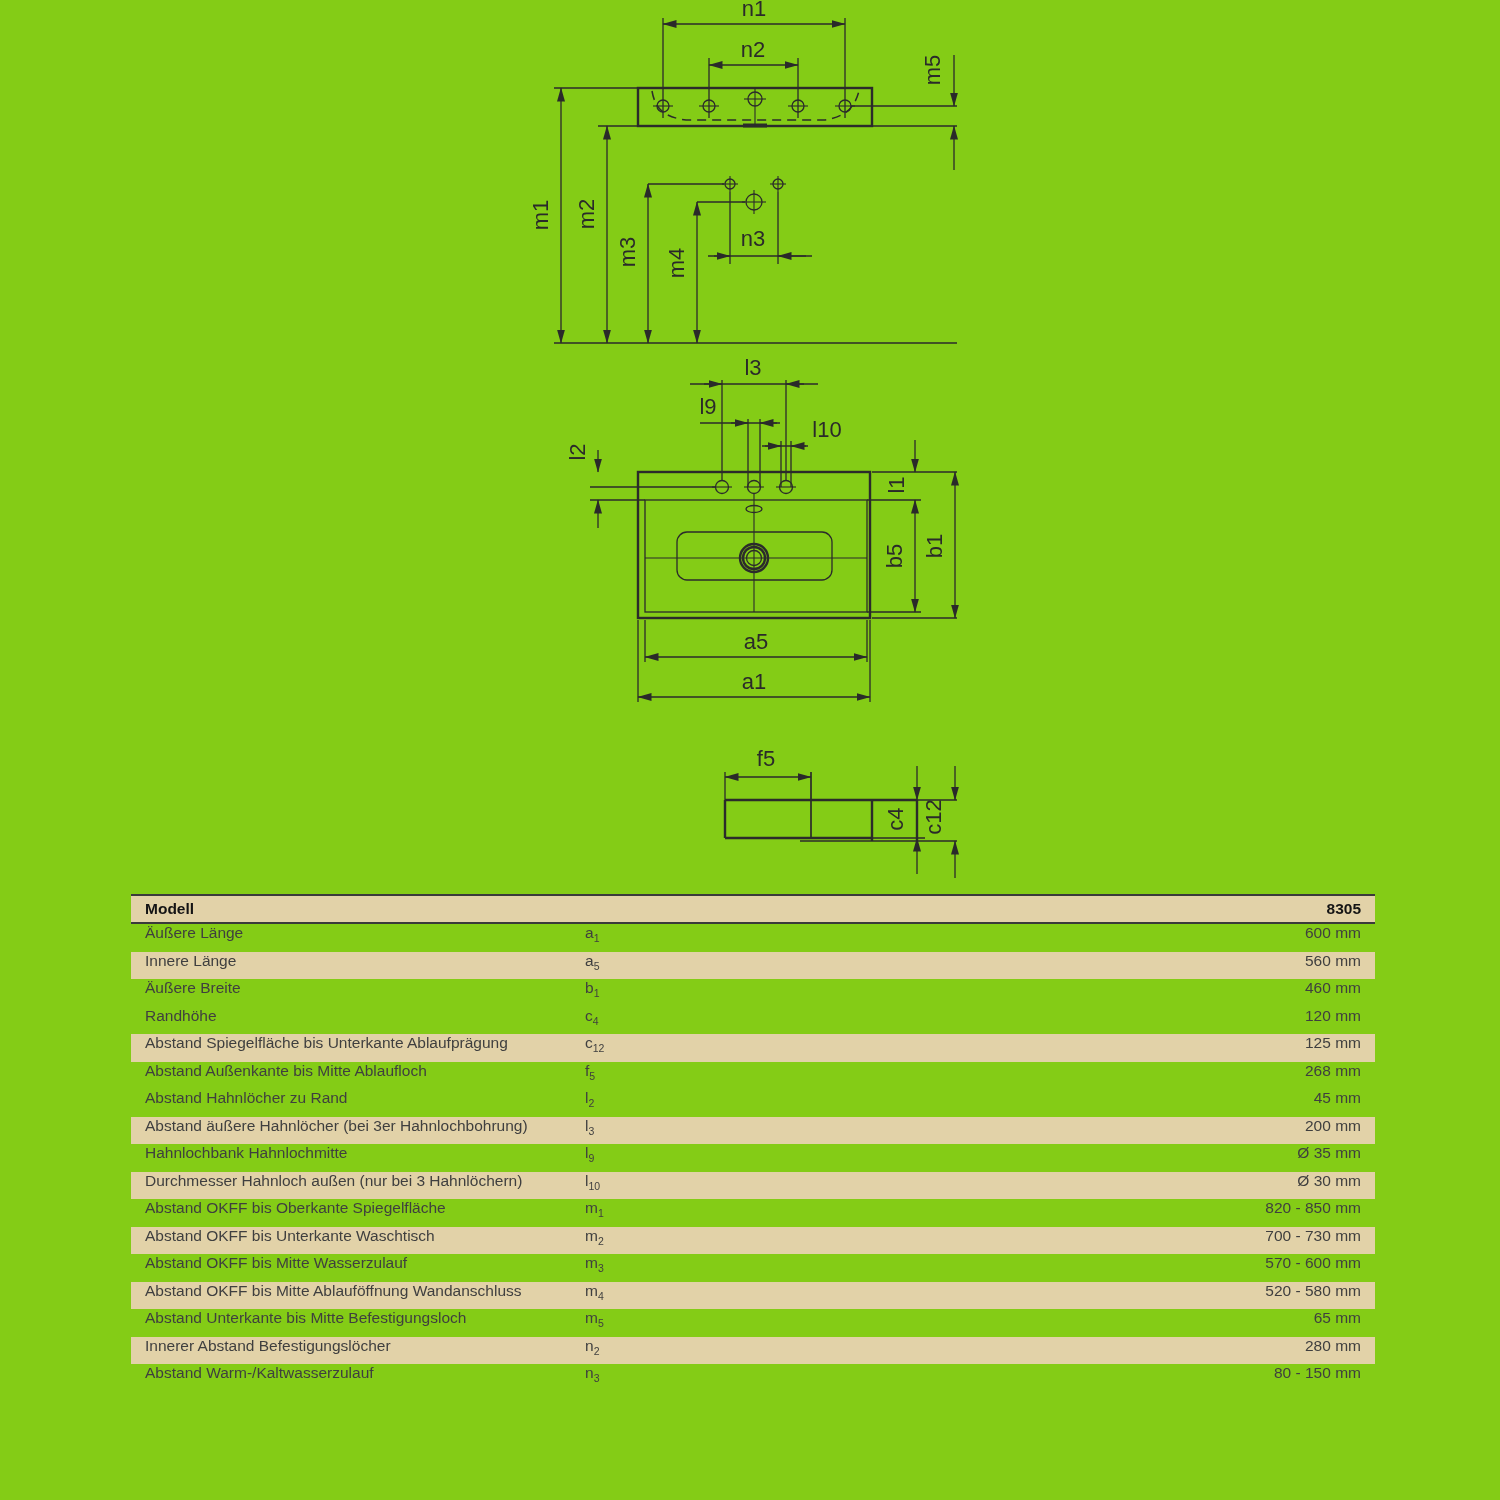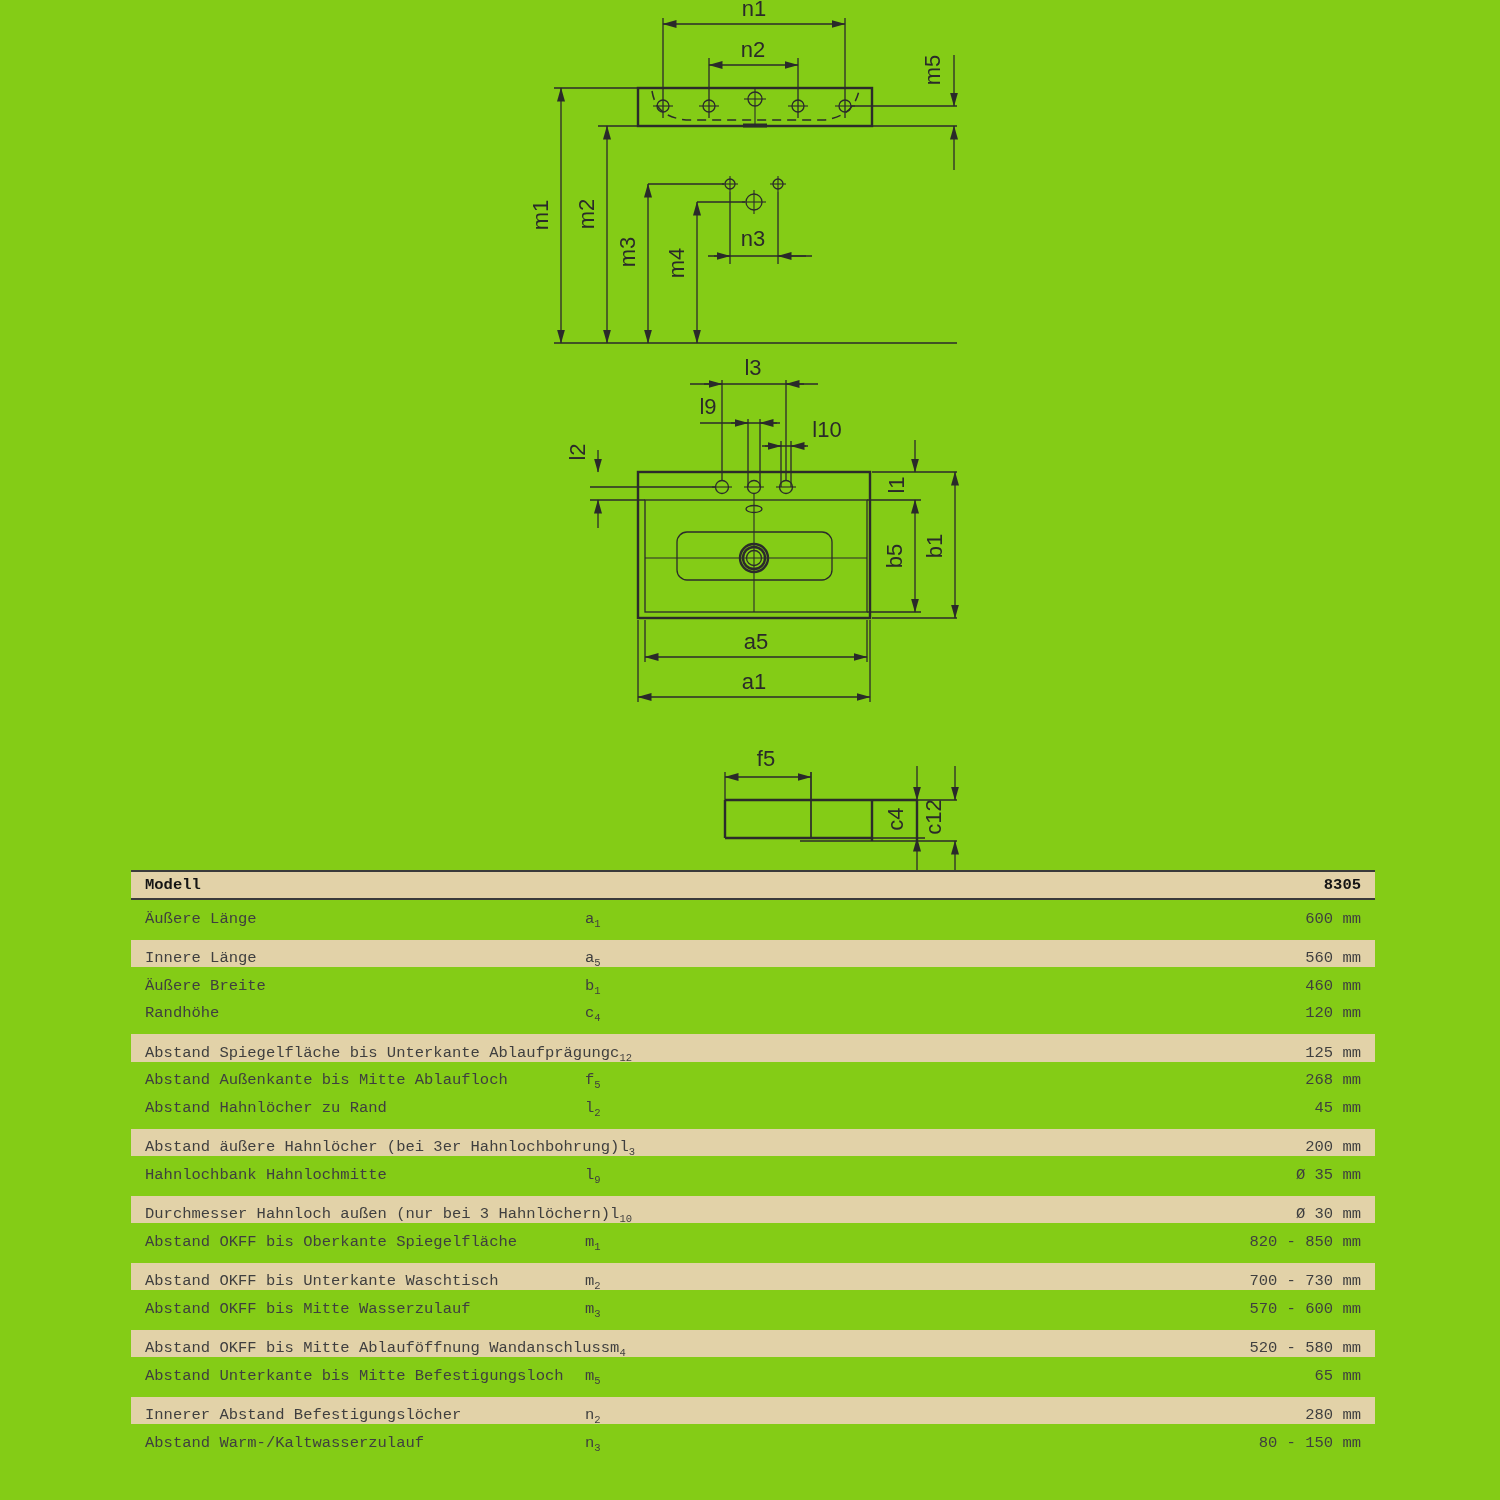--- a/index.html
+++ b/index.html
@@ -12,29 +12,29 @@
   .page{position:relative;width:1500px;height:1500px;background:#84cc16;overflow:hidden;
         font-family:"Liberation Sans",sans-serif;}
   svg text{font-family:"Liberation Sans",sans-serif;font-size:22px;fill:#2a2a2a;}
   .ln  {stroke:var(--ink);stroke-width:1.3;fill:none;}
   .ln1 {stroke:var(--ink);stroke-width:1.1;fill:none;}
   .ln15{stroke:var(--ink);stroke-width:1.7;fill:none;}
   .ln2 {stroke:var(--ink);stroke-width:2.4;fill:none;}
   .dash{stroke-dasharray:9 6;stroke-width:1.5;}
   .arr {fill:#2a2a2a;}
   
-  .spec-table{position:absolute;left:131px;top:870px;width:1244px;
+  .spec-table{position:absolute;left:131px;top:894px;width:1244px;
               border-top:2px solid var(--tbl-border);
-              font-size:15.5px;color:var(--txt);font-family:Liberation Mono, monospace;}
+              font-size:15.5px;color:var(--txt);}
   .thead{display:flex;align-items:center;height:26px;background:var(--tan);
          border-bottom:2px solid var(--tbl-border);padding:0 14px;}
   .thead .hl{flex:1;font-weight:bold;color:#141414;}
   .thead .hv{margin-left:auto;font-weight:bold;color:#141414;}
-  .trow{display:flex;align-items:flex-end;height:27.5px;padding:0 14px;}
-  .trow.tan{background:var(--tan);margin-top:12px;}
+  .trow{display:flex;align-items:flex-start;height:27.5px;padding:0 14px;}
+  .trow.tan{background:var(--tan);}
   .c-label{flex:0 0 440px;white-space:nowrap;}
   .c-sym{flex:1;white-space:nowrap;}
   .c-sym sub{font-size:10.5px;line-height:0;}
   .c-val{margin-left:auto;white-space:nowrap;}
 </style>
 </head>
 <body>
 
 <div class="page">
 

